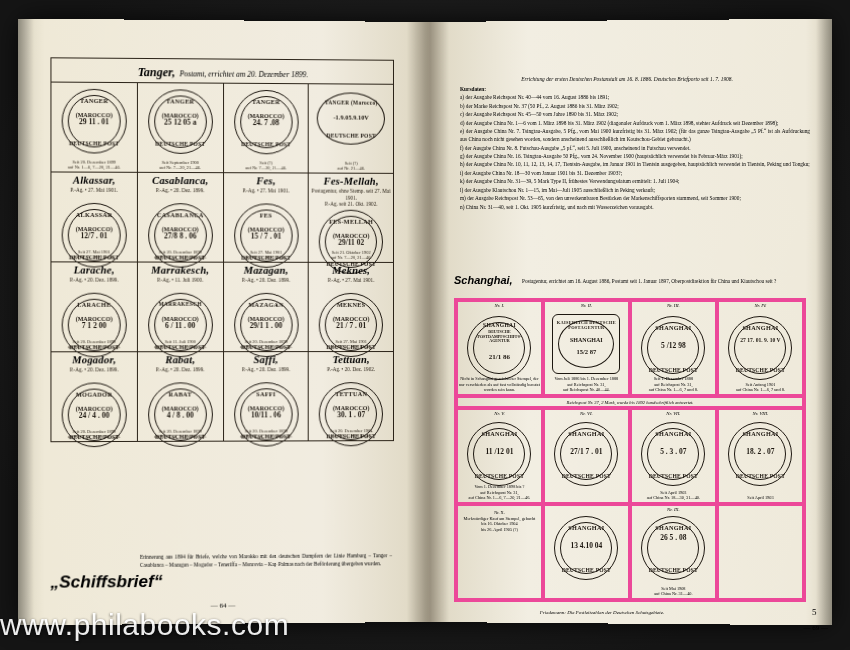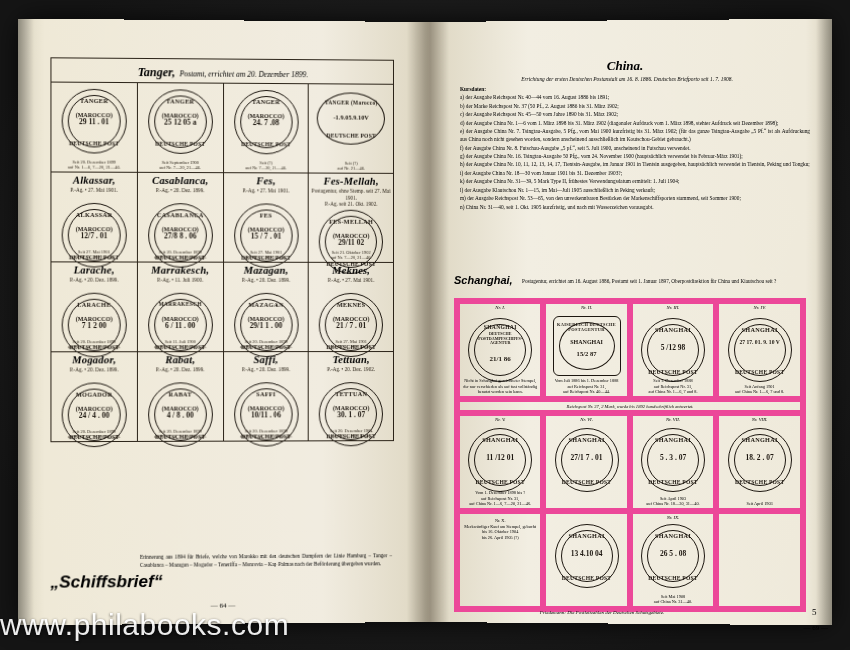--- a/index.html
+++ b/index.html
@@ -140,21 +140,21 @@
   }
   .shanghai-note{
     position:absolute;left:500px;top:256px;width:290px;
     font-size:5.2px;line-height:1.45;text-align:justify;
   }
 
   .rtable{
     position:absolute;left:432px;top:276px;width:352px;border-collapse:collapse;
   }
   .rtable td{
-    border:6px solid #ec4899;width:88px;height:92px;vertical-align:top;padding:0;position:relative;
+    border:4px solid #ec4899;width:88px;height:92px;vertical-align:top;padding:0;position:relative;
   }
   .nrlabel{
     display:block;text-align:center;font-size:4.8px;font-style:italic;margin-top:1px;
   }
   .rfoot{
     position:absolute;left:1px;right:1px;bottom:1px;text-align:center;
     font-size:4.3px;line-height:1.3;
   }
   .spanrow td{height:auto;}
   .spanline{text-align:center;font-size:4.6px;font-style:italic;padding:1.5px 0;}
@@ -398,21 +398,20 @@
       <div class="schiffword">„Schiffsbrief“</div>
       <div class="lpagenum">— 64 —</div>
     </div>
 
     <div class="leaf right">
       <div class="edgeshadow-r"></div>
     </div>
 
     <div class="gutter"></div>
 
-    <div class="rtitle">China.</div>
     <div class="rsub">Errichtung der ersten Deutschen Postanstalt am 16. 8. 1886.   Deutsches Briefporto seit 1. 7. 1908.</div>
 
     <div class="rbody">
       <p class="h">Kursdaten:</p>
       <p>a)  der Ausgabe Reichspost Nr. 40—44 vom 16. August 1886 bis 1891;</p>
       <p>b)  der Marke Reichspost Nr. 37 (50 Pf., 2. August 1886 bis 31. März 1902;</p>
       <p>c)  der Ausgabe Reichspost Nr. 45—50 vom Jahre 1890 bis 31. März 1902;</p>
       <p>d)  der Ausgabe China Nr. 1—6 vom 1. März 1898 bis 31. März 1902 (diagonaler Aufdruck vom 1. März 1898, stehter Aufdruck seit Dezember 1898);</p>
       <p>e)  der Ausgabe China Nr. 7. Tsingtau-Ausgabe, 5 Pfg., vom Mai 1900 kurzfristig bis 31. März 1902; (für das ganze Tsingtau-Ausgabe „5 Pf.“ ist als Aufdruckung aus China noch nicht gesehen worden, sondern anscheinend ausschließlich im Koutschou-Gebiet gebraucht.)</p>
       <p>f)  der Ausgabe China Nr. 8. Futschau-Ausgabe „5 pf.“, seit 5. Juli 1900, anscheinend in Futschau verwendet.</p>
@@ -530,21 +529,21 @@
           <div class="stamp inner" style="top:10px">
             <div class="s-top">SHANGHAI</div>
             <div class="s-date" style="top:24px">13 4.10 04</div>
             <div class="s-bot">DEUTSCHE POST</div>
           </div>
         </td>
         <td>
           <span class="nrlabel">Nr. IX.</span>
           <div class="stamp inner" style="top:10px">
             <div class="s-top">SHANGHAI</div>
-            <div class="s-date" style="top:24px">26 5 . 08</div>
+            <div class="s-date" style="top:16px">26 5 . 08</div>
             <div class="s-bot">DEUTSCHE POST</div>
           </div>
           <div class="rfoot" style="white-space:pre-line">Seit Mai 1908
 auf China Nr. 31—40.</div>
         </td>
         <td></td>
       </tr>
     </tbody>
       </table>
 

